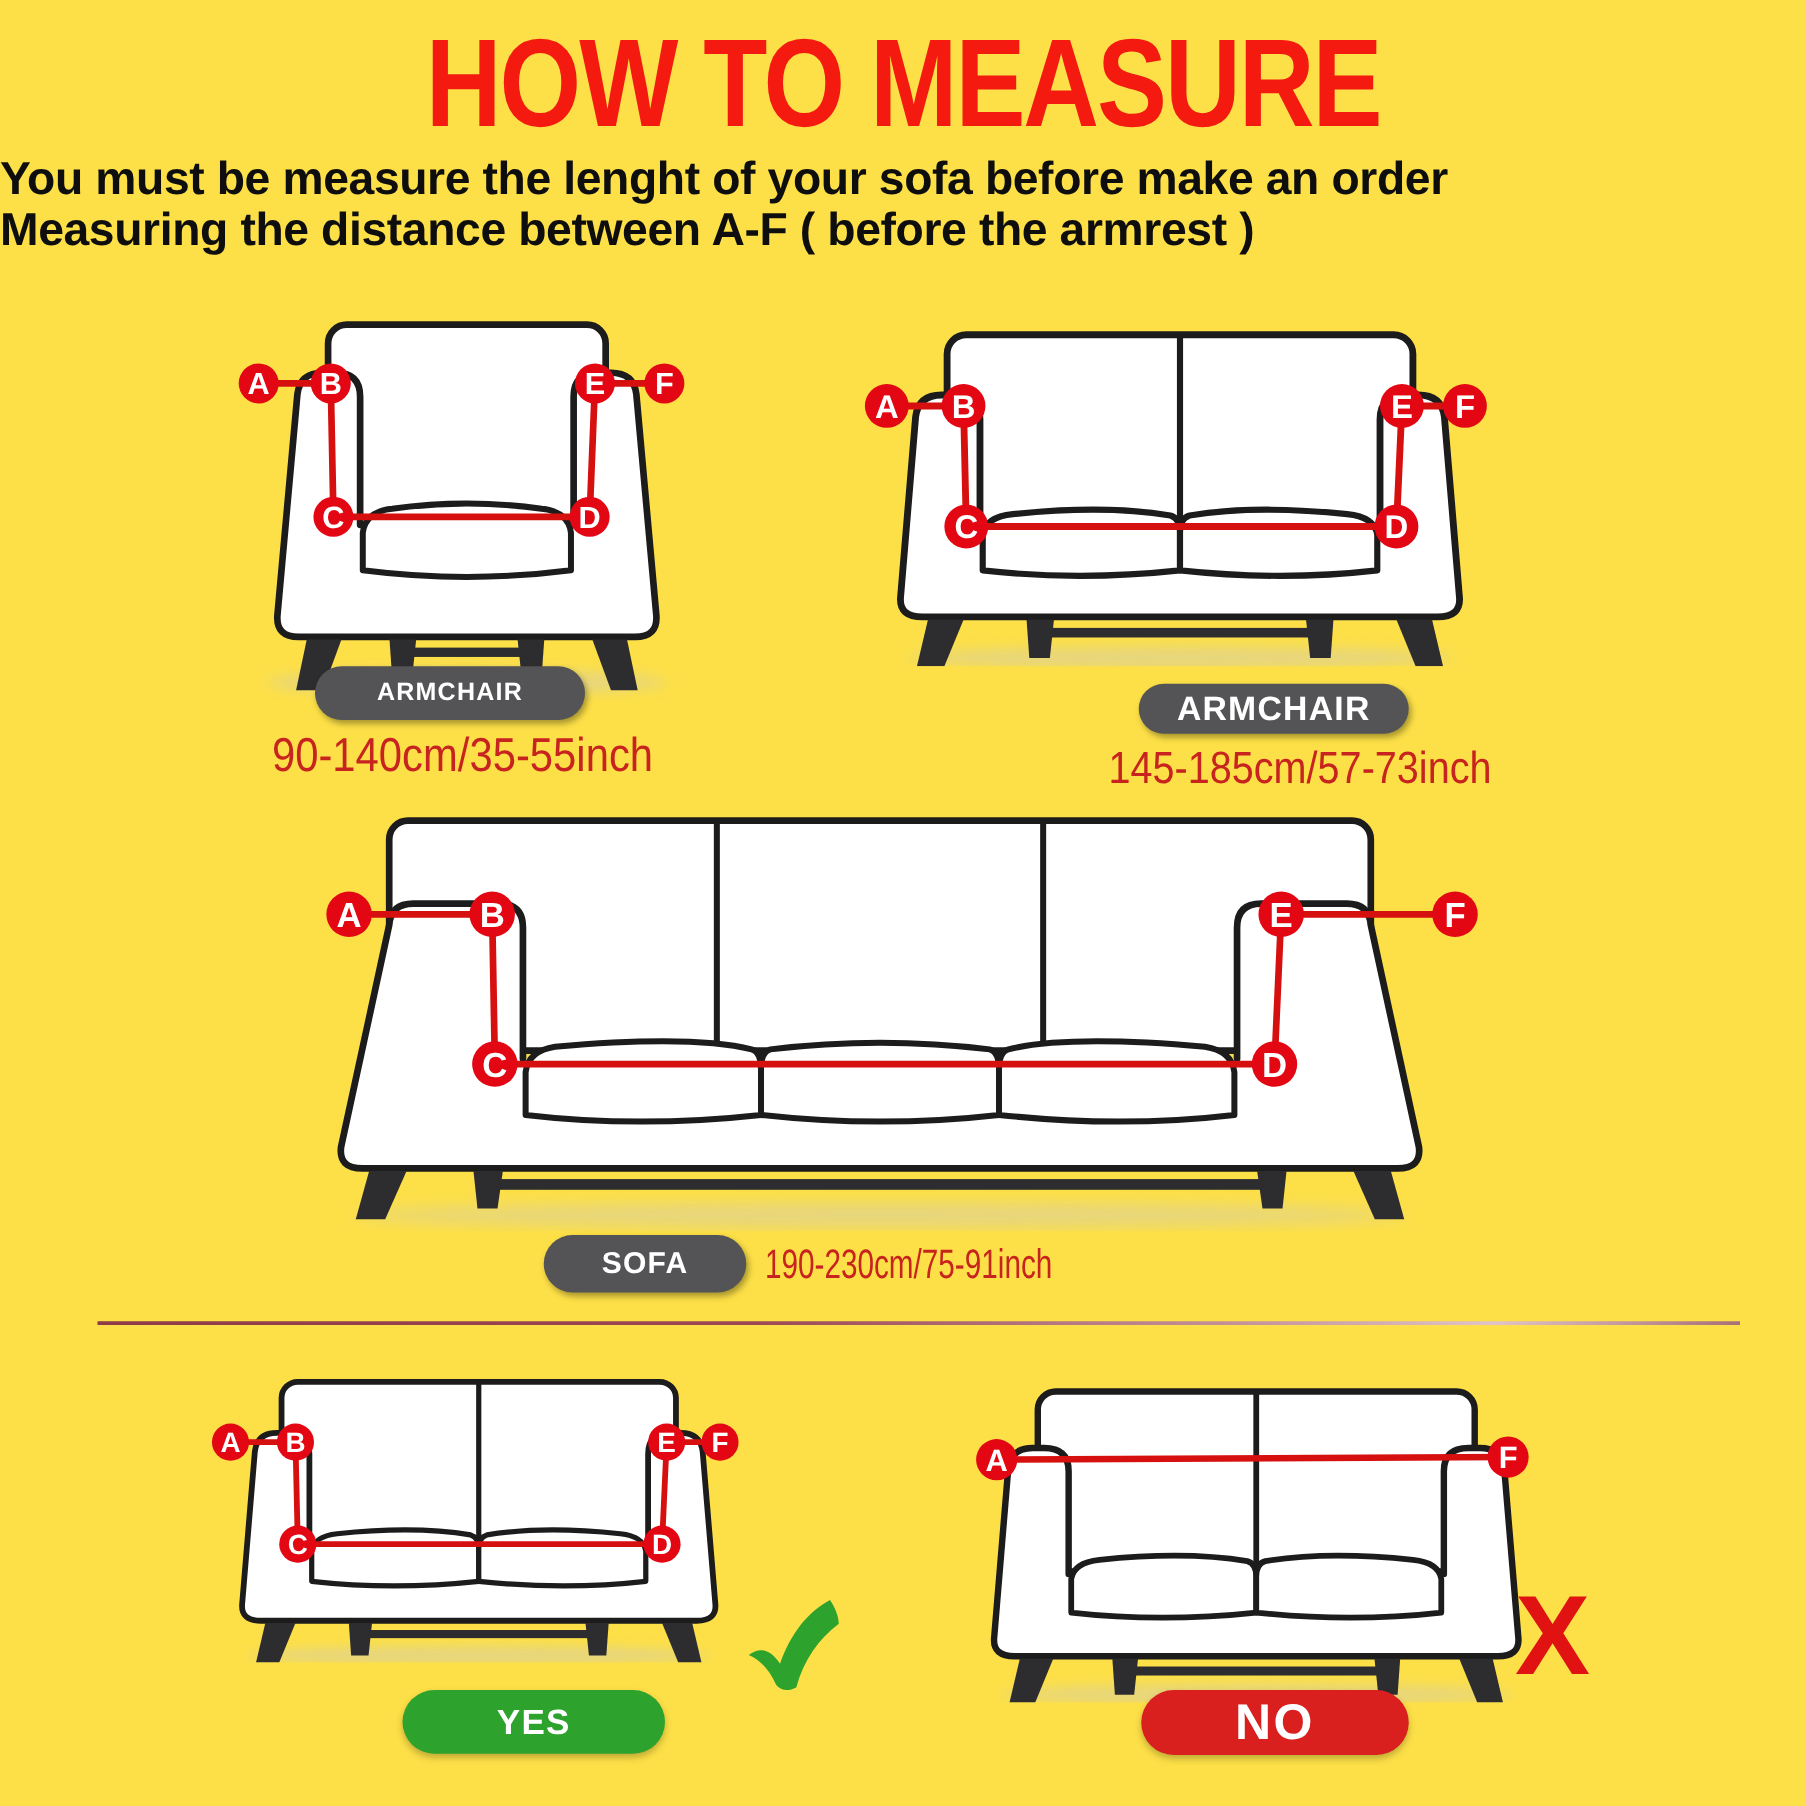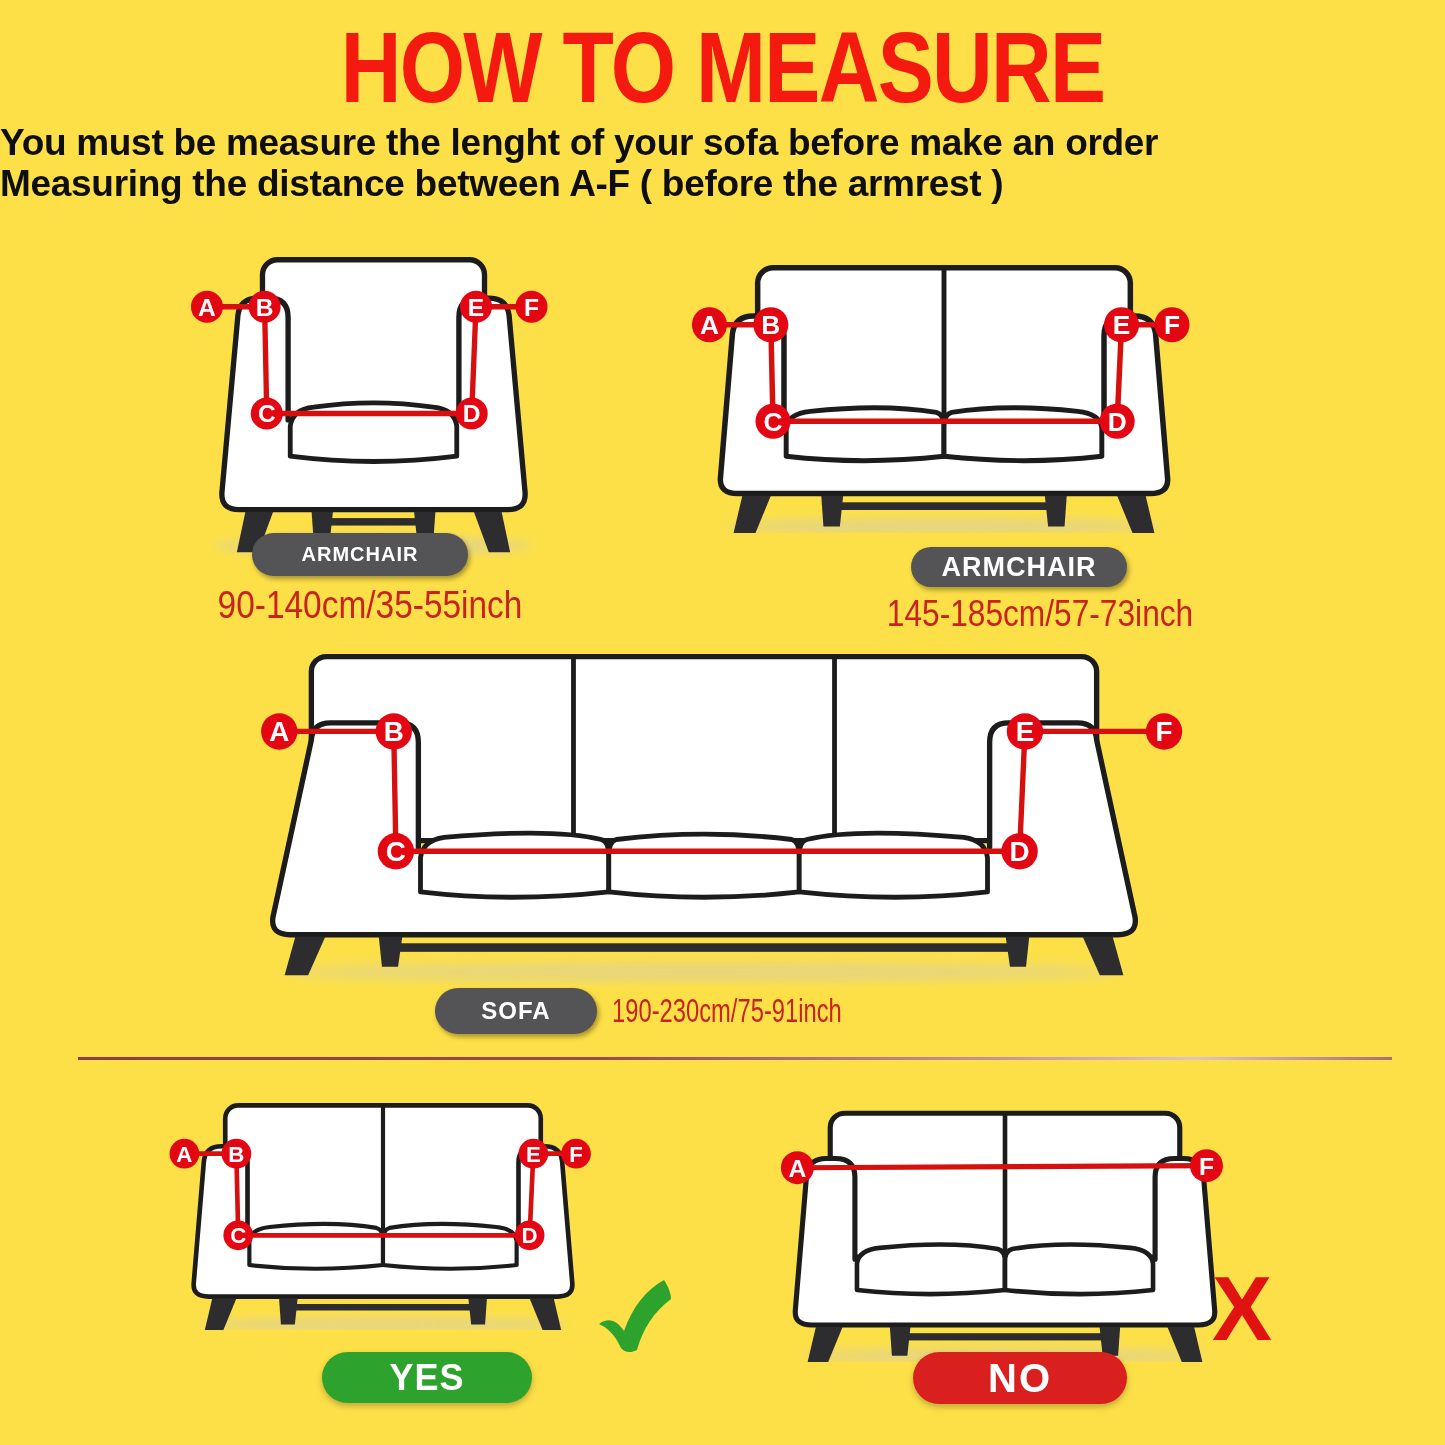--- a/index.html
+++ b/index.html
@@ -20,21 +20,21 @@
   .pill-gray{
     background:#545456;border-radius:40px;color:#fff;font-weight:bold;
     display:flex;align-items:center;justify-content:center;letter-spacing:1px;
     box-shadow:2px 3px 5px rgba(0,0,0,.35);
   }
   .size-text{color:#c8241f;white-space:nowrap;}
   .divider{height:3px;background:linear-gradient(90deg,#8e3c47 0%,#9c4954 40%,#c5939b 70%,#e0c3c8 85%,#a96f77 100%);}
   .pill-green{
     background:#2da32d;border-radius:28px;color:#fff;font-weight:bold;
     display:flex;align-items:center;justify-content:center;letter-spacing:1px;
-    box-shadow:0 3px 6px rgba(0,0,0,.25);font-size:36px;
+    box-shadow:0 3px 6px rgba(0,0,0,.25);font-size:28px;
   }
   .pill-red{
     background:#da1f1f;border-radius:28px;color:#fff;font-weight:bold;
     display:flex;align-items:center;justify-content:center;letter-spacing:2px;
     box-shadow:0 3px 6px rgba(0,0,0,.25);font-size:40px;
   }
   .x-mark{font-size:90px;font-weight:bold;color:#e01212;line-height:1;}
   svg text{font-family:"Liberation Sans",sans-serif;}
 </style>
 </head>

